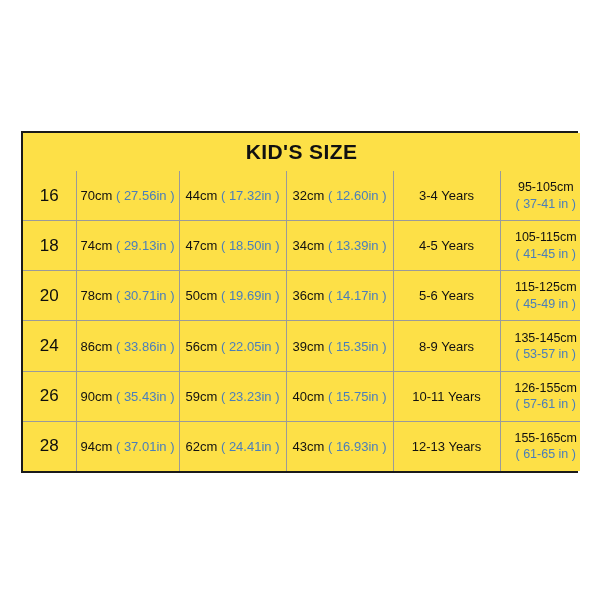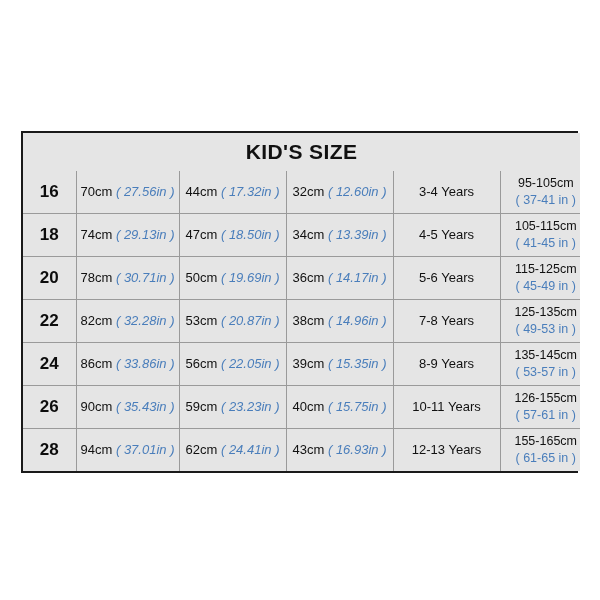--- a/index.html
+++ b/index.html
@@ -33,21 +33,21 @@
     background: #ffffff;
   }
 
   table.size-table td,
   table.size-table th {
     border: 1px solid #9a9a9a;
     text-align: center;
     vertical-align: middle;
     padding: 0 2px;
     color: #111111;
-    background: #e5e5e5;
+    background: #fde047;
   }
 
   
   table.size-table tr:first-child td { border-top: none; }
   table.size-table tr:last-child td { border-bottom: none; }
   table.size-table td:first-child,
   table.size-table th:first-child { border-left: none; }
   table.size-table td:last-child,
   table.size-table th:last-child { border-right: none; }
 
@@ -71,38 +71,38 @@
   }
   thead th.col-size { font-size: 16.5px; }
 
   
   tbody td {
     height: 38px;
     font-size: 13px;
   }
   tbody td.cell-size {
     font-size: 17px;
-    font-weight: bold;
+    font-weight: normal;
     color: #0d0d0d;
   }
   tbody td.cell-age {
     font-size: 13px;
     color: #111111;
   }
   tbody td.cell-measure {
     white-space: nowrap;
   }
   tbody td.cell-height {
     line-height: 1.32;
     font-size: 12.5px;
     padding-left: 13px;
   }
 
   .metric { color: #111111; text-align: right; }
-  .imperial { color: #4a7ebb; font-style: italic; }
+  .imperial { color: #4a7ebb; }
   .height-cm { display: block; color: #111111; }
   .height-in { display: block; color: #4a7ebb; text-align: center; }
 
   
   col.c-size    { width: 53px; }
   col.c-chest   { width: 103px; }
   col.c-shirt   { width: 107px; }
   col.c-shorts  { width: 107px; }
   col.c-age     { width: 107px; }
   col.c-height  { width: 80px; }
@@ -155,31 +155,20 @@
           <td class="cell-measure"><span class="metric">78cm</span> <span class="imperial">( 30.71in )</span></td>
           <td class="cell-measure"><span class="metric">50cm</span> <span class="imperial">( 19.69in )</span></td>
           <td class="cell-measure"><span class="metric">36cm</span> <span class="imperial">( 14.17in )</span></td>
           <td class="cell-age">5-6 Years</td>
           <td class="cell-height">
             <span class="height-cm">115-125cm</span>
             <span class="height-in">( 45-49 in )</span>
           </td>
         </tr>
         <tr>
-          <td class="cell-size">22</td>
-          <td class="cell-measure"><span class="metric">82cm</span> <span class="imperial">( 32.28in )</span></td>
-          <td class="cell-measure"><span class="metric">53cm</span> <span class="imperial">( 20.87in )</span></td>
-          <td class="cell-measure"><span class="metric">38cm</span> <span class="imperial">( 14.96in )</span></td>
-          <td class="cell-age">7-8 Years</td>
-          <td class="cell-height">
-            <span class="height-cm">125-135cm</span>
-            <span class="height-in">( 49-53 in )</span>
-          </td>
-        </tr>
-        <tr>
           <td class="cell-size">24</td>
           <td class="cell-measure"><span class="metric">86cm</span> <span class="imperial">( 33.86in )</span></td>
           <td class="cell-measure"><span class="metric">56cm</span> <span class="imperial">( 22.05in )</span></td>
           <td class="cell-measure"><span class="metric">39cm</span> <span class="imperial">( 15.35in )</span></td>
           <td class="cell-age">8-9 Years</td>
           <td class="cell-height">
             <span class="height-cm">135-145cm</span>
             <span class="height-in">( 53-57 in )</span>
           </td>
         </tr>

